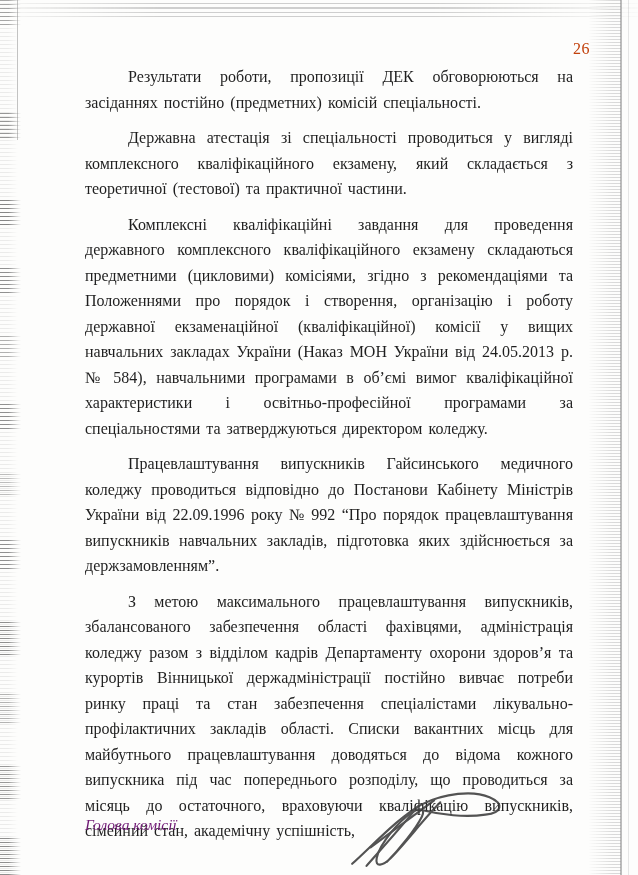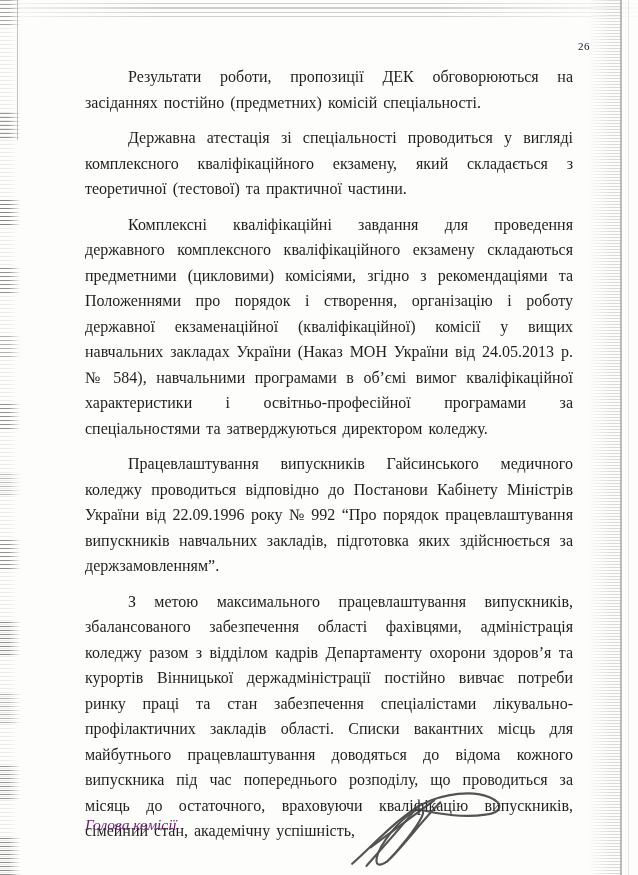--- a/index.html
+++ b/index.html
@@ -41,21 +41,21 @@
     background:repeating-linear-gradient(to bottom, rgba(125,125,125,.28) 0 1px, rgba(0,0,0,0) 1px 3px);
     -webkit-mask-image:linear-gradient(to left, #000 25%, transparent);
     mask-image:linear-gradient(to left, #000 25%, transparent);
   }
   .right-line  { position:absolute; left:620px; top:0; width:2px; height:100%; background:rgba(135,135,135,.55); }
   .right-line2 { position:absolute; left:628px; top:0; width:1px; height:100%; background:rgba(175,175,175,.3); }
 
   
   .page-number {
     position:absolute; top:40px; right:48px;
-    font-size:11px; color:#0f172a; letter-spacing:.5px;
+    font-size:16px; color:#c2410c; letter-spacing:.5px;
   }
   .content {
     position:absolute; left:85px; top:64px; width:488px;
     color:#1f1f1f; font-size:16px; line-height:25.5px;
     text-align:justify; text-justify:inter-word;
   }
   .content p { margin:0 0 10px 0; text-indent:43px; word-spacing:2px; }
 
   .footer-row {
     position:absolute; left:85px; top:812px; width:487px;

